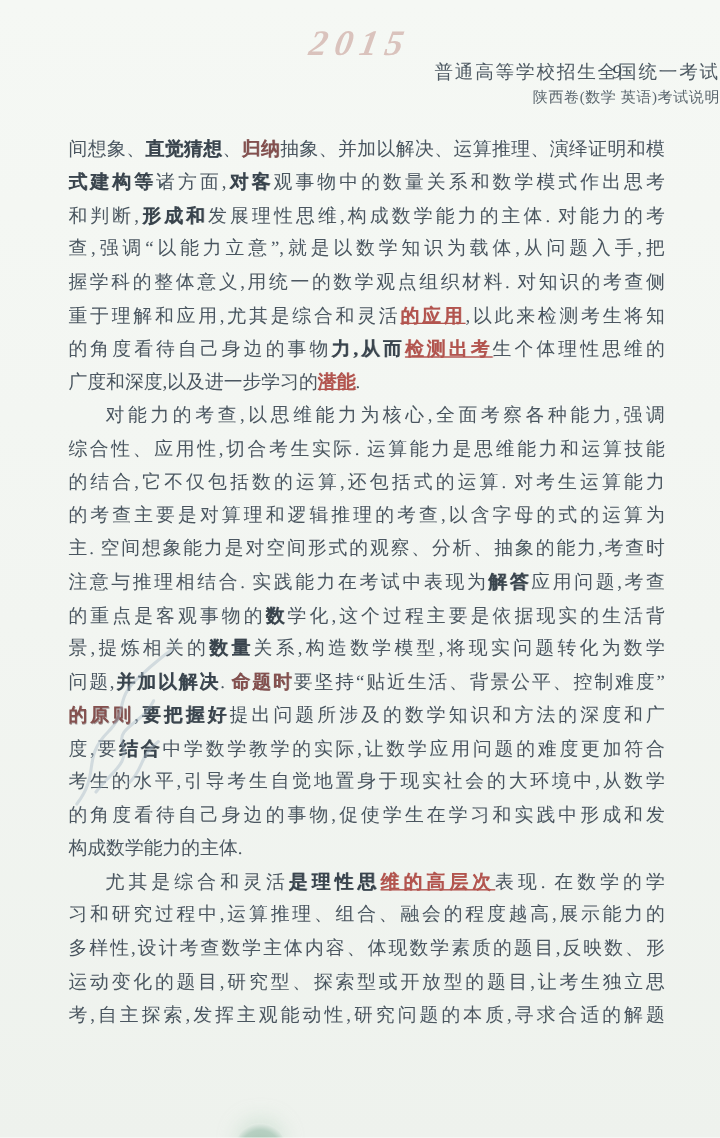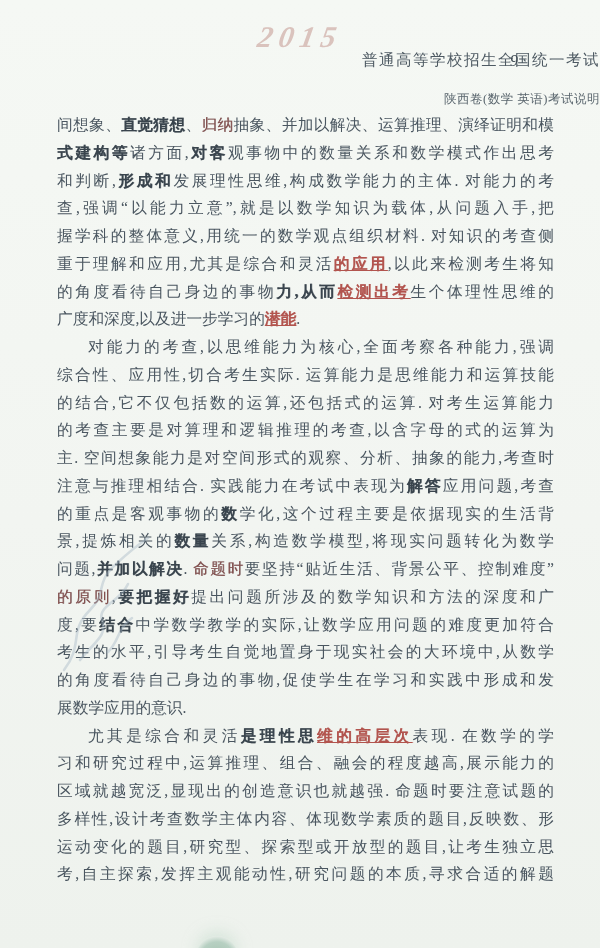--- a/index.html
+++ b/index.html
@@ -13,35 +13,35 @@
   .watermark-year{
     position:absolute;top:20px;left:0;width:100%;text-align:center;
     font-size:30px;font-style:italic;font-weight:bold;letter-spacing:6px;
     color:var(--year-watermark,#bd8a82);opacity:.48;
     transform:skewX(-10deg);
   }
 
   .header{position:absolute;top:50px;left:0;width:100%;text-align:right;color:#4e5a63;}
   .header-title{font-size:15.5px;letter-spacing:1.5px;color:#4d5962;}
   .page-number{position:absolute;top:2px;right:82px;font-size:16px;font-style:italic;color:#414d56;}
-  .header-subtitle{font-size:12.5px;margin-top:20px;letter-spacing:.5px;color:#5a666e;}
+  .header-subtitle{font-size:12.5px;margin-top:2px;letter-spacing:.5px;color:#5a666e;}
 
   .body-text{position:absolute;top:111px;left:57px;width:497px;}
   .line{
     font-size:15.7px;line-height:27.75px;height:27.75px;overflow:hidden;
     color:var(--body-text,#4a5660);
     text-align:justify;text-align-last:justify;
   }
   .line.indent{text-indent:31px;}
   .line.last{text-align-last:left;}
 
   .s-n{}
   .s-b{font-weight:bold;color:var(--overprint-bold,#39444d);text-shadow:.5px 0 0 rgba(57,68,77,.55);}
   .s-r{font-weight:bold;color:var(--overprint-red,#b2544e);text-shadow:.4px 0 0 rgba(178,84,78,.5);text-decoration:underline;}
-  .s-m{font-weight:normal;color:var(--overprint-dark-red,#84504e);text-shadow:.5px .3px 0 rgba(95,72,76,.55);}
+  .s-m{font-weight:bold;color:var(--overprint-dark-red,#84504e);text-shadow:.5px .3px 0 rgba(95,72,76,.55);}
 
   .scribble{position:absolute;left:50px;top:532px;opacity:.42;pointer-events:none;}
 
   .bottom-stamp{
     position:absolute;left:196px;top:936px;width:42px;height:42px;border-radius:50%;
     background:radial-gradient(circle at 50% 55%, var(--stamp-green,#a2c0ae) 0%, #b7d0c2 55%, rgba(244,248,244,0) 78%);
     box-shadow:0 -5px 14px rgba(198,220,206,.55);
   }
 </style>
 </head>
@@ -72,24 +72,23 @@
       <div class="line"><span class="s-n">的考查主要是对算理和逻辑推理的考查,以含字母的式的运算为</span></div>
       <div class="line"><span class="s-n">主. 空间想象能力是对空间形式的观察、分析、抽象的能力,考查时</span></div>
       <div class="line"><span class="s-n">注意与推理相结合. 实践能力在考试中表现为</span><span class="s-b">解答</span><span class="s-n">应用问题,考查</span></div>
       <div class="line"><span class="s-n">的重点是客观事物的</span><span class="s-b">数</span><span class="s-n">学化,这个过程主要是依据现实的生活背</span></div>
       <div class="line"><span class="s-n">景,提炼相关的</span><span class="s-b">数量</span><span class="s-n">关系,构造数学模型,将现实问题转化为数学</span></div>
       <div class="line"><span class="s-n">问题,</span><span class="s-b">并加以解决</span><span class="s-n">. </span><span class="s-m">命题时</span><span class="s-n">要坚持“贴近生活、背景公平、控制难度”</span></div>
       <div class="line"><span class="s-m">的原则</span><span class="s-n">,</span><span class="s-b">要把握好</span><span class="s-n">提出问题所涉及的数学知识和方法的深度和广</span></div>
       <div class="line"><span class="s-n">度,要</span><span class="s-b">结合</span><span class="s-n">中学数学教学的实际,让数学应用问题的难度更加符合</span></div>
       <div class="line"><span class="s-n">考生的水平,引导考生自觉地置身于现实社会的大环境中,从数学</span></div>
       <div class="line"><span class="s-n">的角度看待自己身边的事物,促使学生在学习和实践中形成和发</span></div>
-      <div class="line last"><span class="s-n">展数学应用的意识.</span></div>
+      <div class="line last"><span class="s-n">构成数学能力的主体.</span></div>
       <div class="line indent"><span class="s-n">尤其是综合和灵活</span><span class="s-b">是理性思</span><span class="s-r">维的高层次</span><span class="s-n">表现. 在数学的学</span></div>
       <div class="line"><span class="s-n">习和研究过程中,运算推理、组合、融会的程度越高,展示能力的</span></div>
-      <div class="line"><span class="s-n">区域就越宽泛,显现出的创造意识也就越强. 命题时要注意试题的</span></div>
       <div class="line"><span class="s-n">多样性,设计考查数学主体内容、体现数学素质的题目,反映数、形</span></div>
       <div class="line"><span class="s-n">运动变化的题目,研究型、探索型或开放型的题目,让考生独立思</span></div>
       <div class="line"><span class="s-n">考,自主探索,发挥主观能动性,研究问题的本质,寻求合适的解题</span></div>
     </div>
 
   <svg class="scribble" width="150" height="150" viewBox="0 0 150 150">
     <g fill="none" stroke="#a7b8c6" stroke-width="2.6" stroke-linecap="round">
       <path d="M14,138 C34,112 18,100 40,78 C58,60 44,52 66,32 C78,21 86,14 98,6"></path>
       <path d="M30,128 C44,110 58,104 52,88 C47,74 70,70 78,52"></path>
       <path d="M58,120 C70,108 66,98 82,86"></path>

